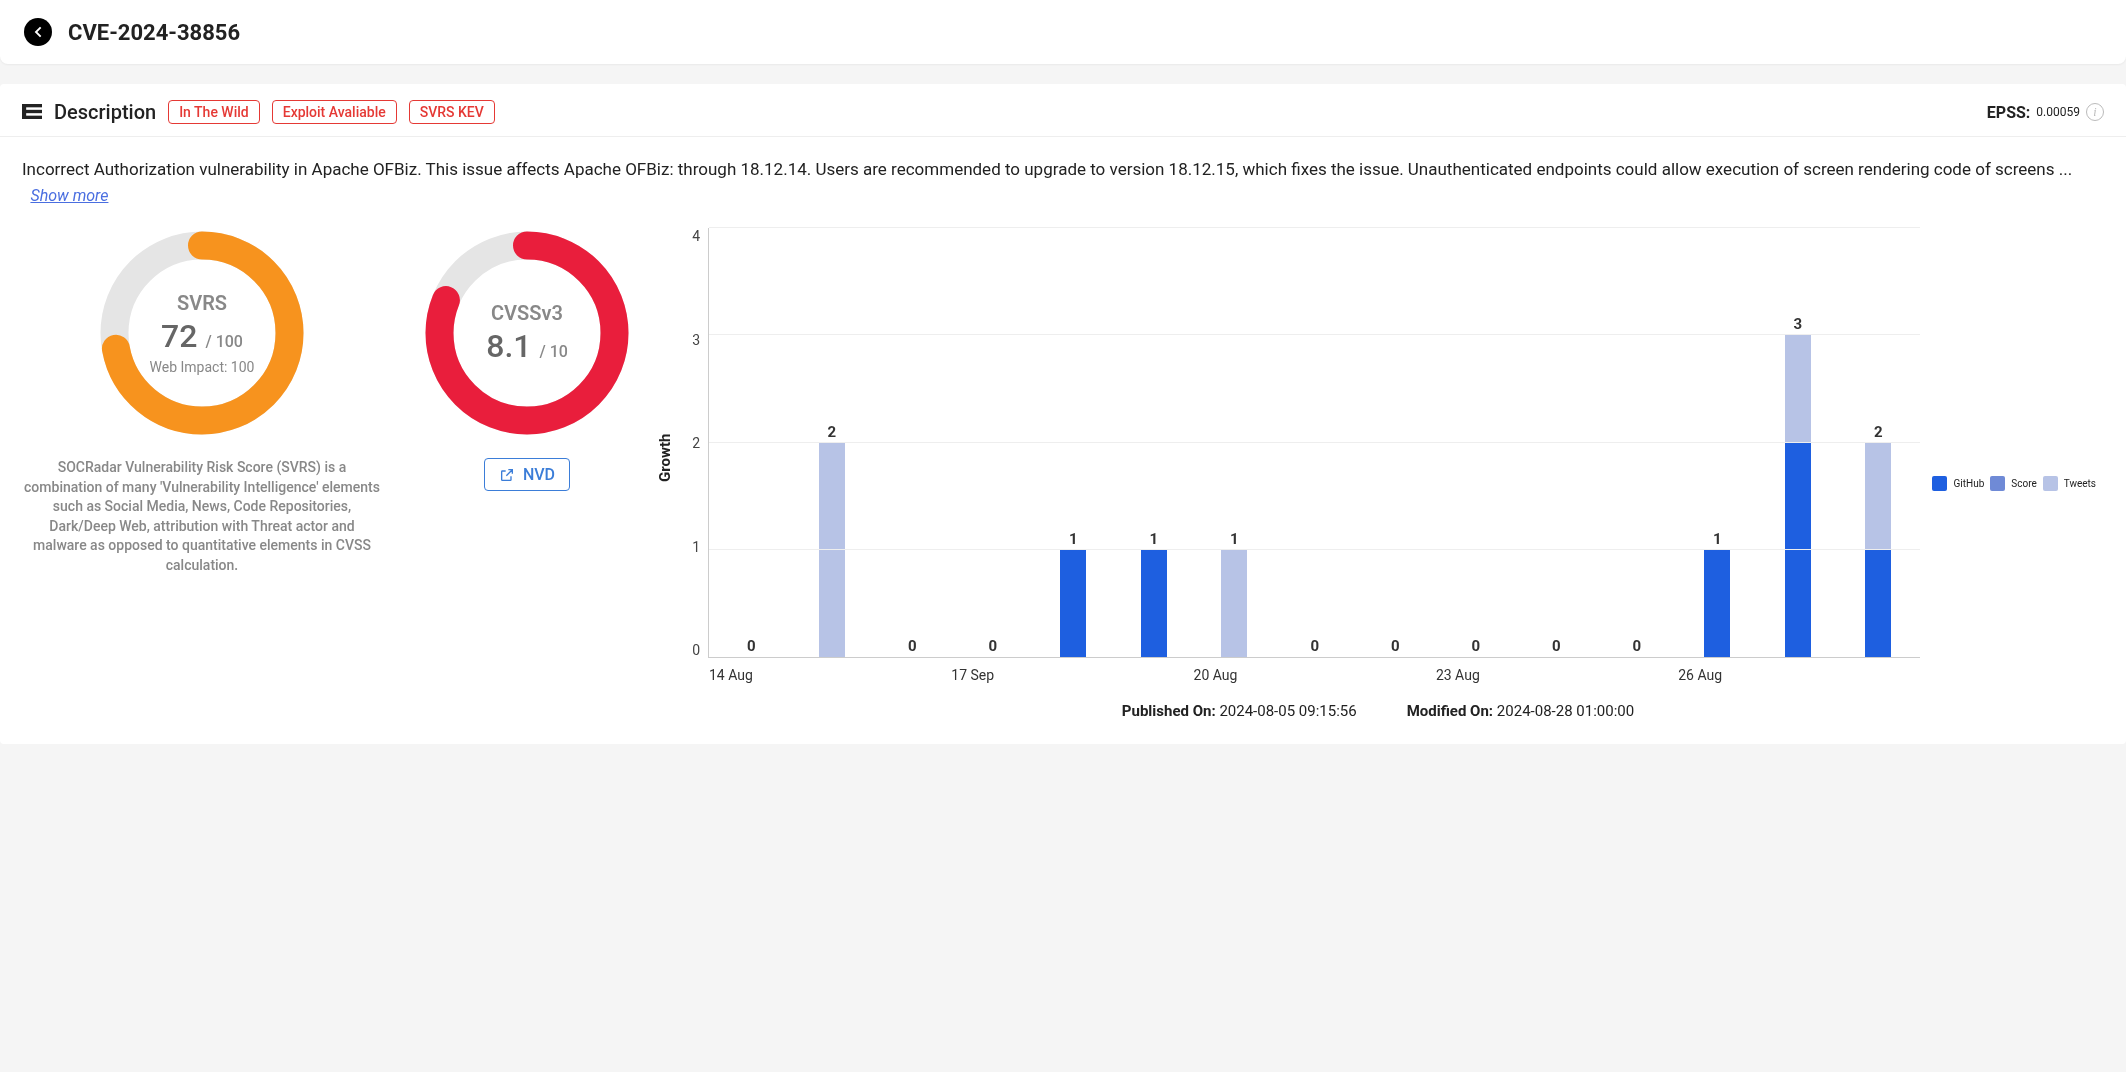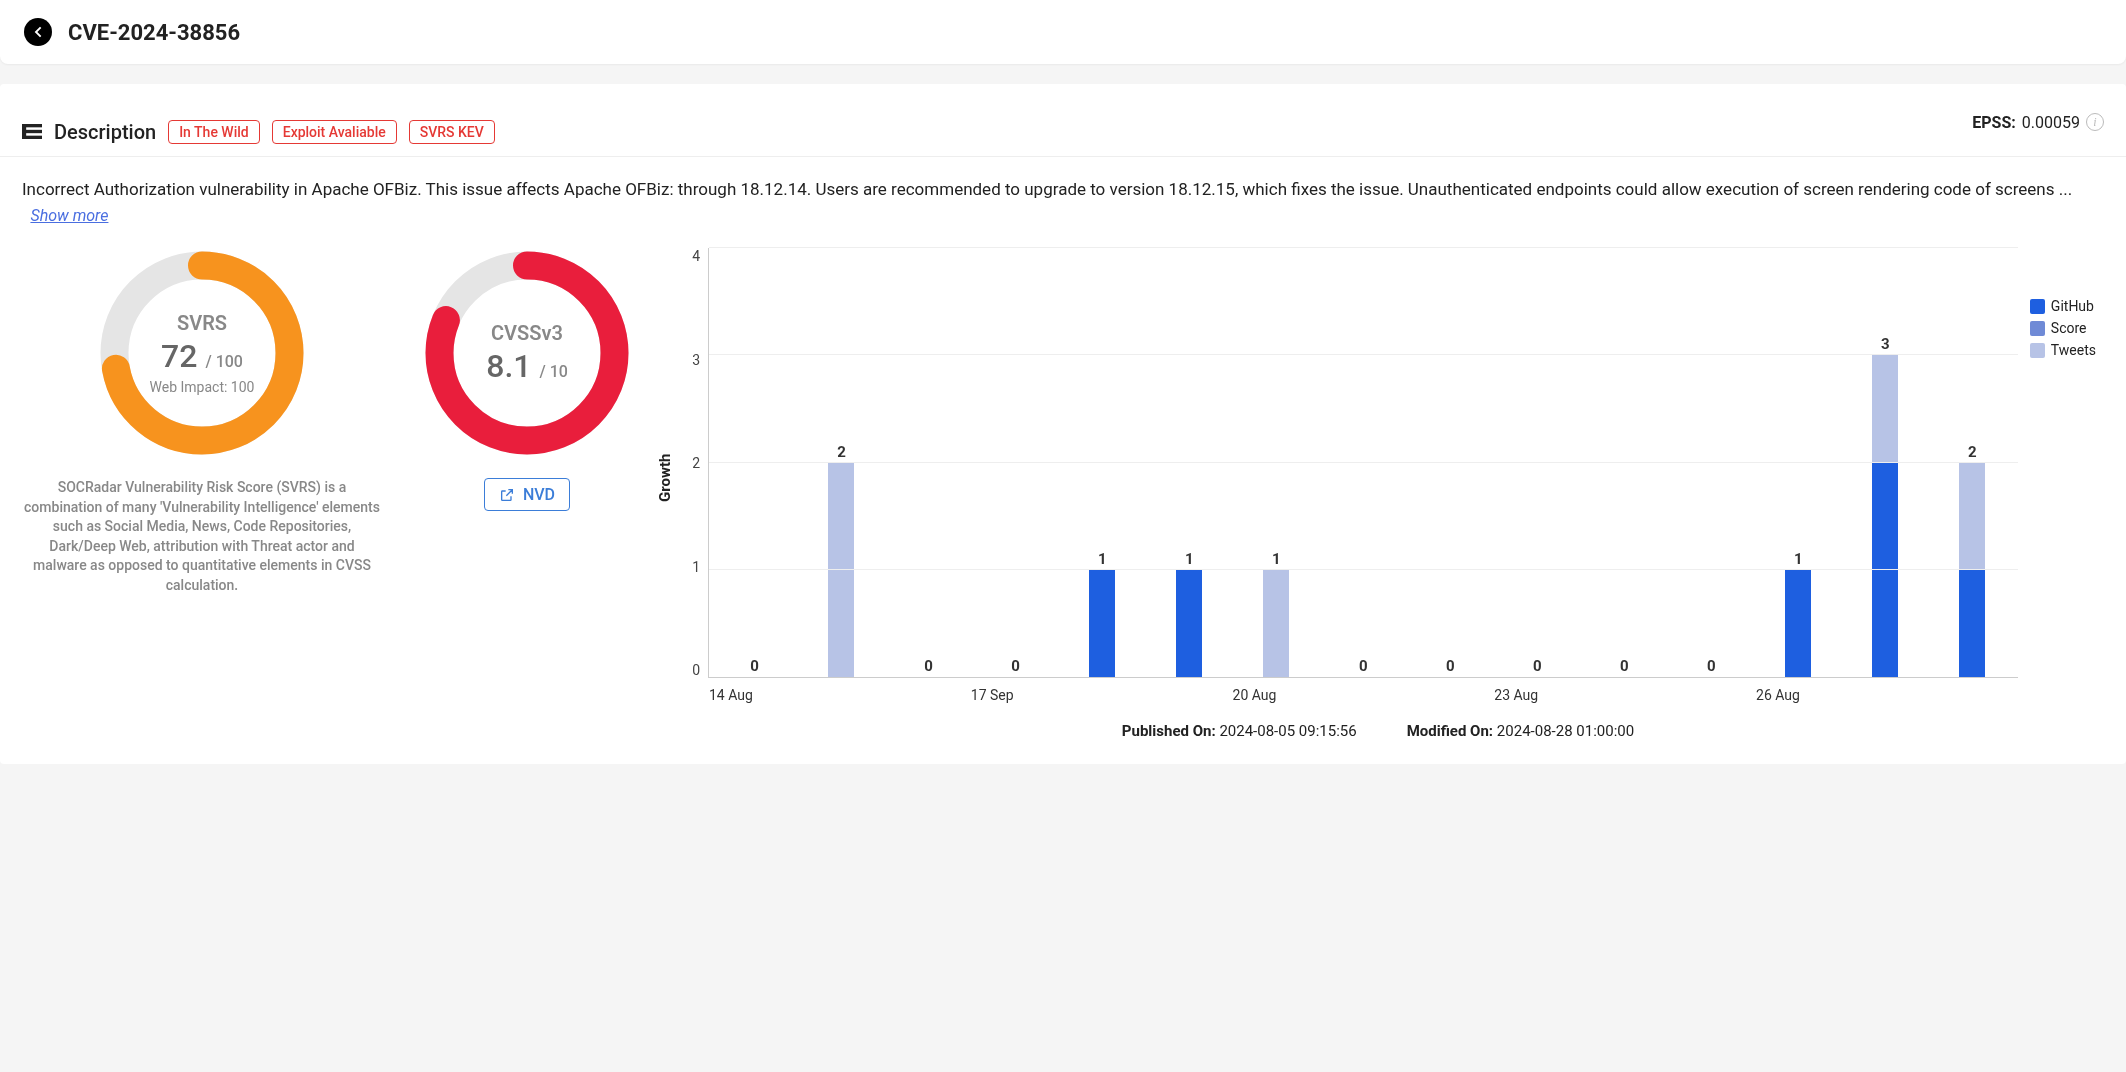--- a/index.html
+++ b/index.html
@@ -3,28 +3,28 @@
 <meta charset="utf-8">
 <style>
 * { box-sizing: border-box; margin: 0; padding: 0; }
 body { font-family: -apple-system, BlinkMacSystemFont, "Segoe UI", Roboto, Helvetica, Arial, sans-serif; background: #f5f5f5; color: #222; }
 .header { background: #fff; padding: 18px 24px; display: flex; align-items: center; gap: 16px; border-radius: 0 0 8px 8px; box-shadow: 0 1px 2px rgba(0,0,0,0.05); }
 .back-btn { width: 28px; height: 28px; border-radius: 50%; background: #000; display: flex; align-items: center; justify-content: center; cursor: pointer; }
 .back-btn svg { width: 16px; height: 16px; fill: #fff; }
 .page-title { font-size: 22px; font-weight: 700; }
 .card { background: #fff; margin-top: 20px; border-radius: 4px; padding: 0; }
 .desc-header { display: flex; align-items: center; padding: 16px 22px 12px 22px; gap: 12px; border-bottom: 1px solid #eee; }
-.desc-header-left { display: flex; align-items: center; gap: 12px; flex: 1; margin-top: 20px; }
+.desc-header-left { display: flex; align-items: center; gap: 12px; flex: 1; }
 .desc-icon { width: 20px; height: 16px; }
 .desc-icon svg { fill: #222; }
 .desc-title { font-size: 20px; font-weight: 500; }
 .badge { border: 1px solid #e53935; color: #e53935; padding: 3px 10px; border-radius: 4px; font-size: 14px; font-weight: 500; background: #fff; }
 .epss-wrap { display: flex; align-items: center; gap: 6px; }
 .epss-label { font-weight: 700; font-size: 16px; }
-.epss-val { font-size: 16px; }
+.epss-val { font-size: 12px; }
 .info-icon { width: 18px; height: 18px; border: 1.5px solid #bbb; border-radius: 50%; display: flex; align-items: center; justify-content: center; font-size: 12px; color: #bbb; font-family: Georgia, serif; font-style: italic; }
 .desc-body { padding: 20px 22px 10px 22px; font-size: 17px; line-height: 1.5; }
 .show-more { color: #4a6ee0; font-style: italic; font-size: 16px; cursor: pointer; text-decoration: underline; }
 .charts-row { display: flex; padding: 10px 22px 20px 22px; gap: 20px; }
 .left-charts { display: flex; gap: 40px; flex: 0 0 auto; }
 .gauge-block { display: flex; flex-direction: column; align-items: center; }
 .gauge { position: relative; width: 210px; height: 210px; }
 .gauge svg { width: 100%; height: 100%; transform: rotate(-90deg); }
 .gauge-bg { fill: none; stroke: #e5e5e5; stroke-width: 16; }
 .gauge-fg { fill: none; stroke-width: 16; stroke-linecap: round; }
@@ -41,21 +41,21 @@
 .y-label { writing-mode: vertical-rl; transform: rotate(180deg); font-size: 15px; font-weight: 700; text-align: center; padding: 0 4px; }
 .y-axis { display: flex; flex-direction: column; justify-content: space-between; font-size: 14px; color: #444; padding: 0 8px 30px 4px; width: 30px; text-align: right; }
 .plot { flex: 1; position: relative; border-left: 1px solid #ccc; border-bottom: 1px solid #ccc; margin-bottom: 30px; }
 .gridline { position: absolute; left: 0; right: 0; border-top: 1px solid #eee; }
 .bars-row { position: absolute; inset: 0; display: flex; align-items: flex-end; padding: 0 2px; }
 .bar-slot { flex: 1; display: flex; flex-direction: column; align-items: center; justify-content: flex-end; height: 100%; position: relative; }
 .bar { width: 26px; }
 .bar-label { position: absolute; font-size: 15px; font-weight: 700; color: #333; }
 .x-ticks { position: absolute; left: 0; right: 0; bottom: -26px; display: flex; font-size: 14px; color: #333; }
 .x-ticks > div { flex: 1; text-align: left; }
-.legend { display: flex; flex-direction: column; gap: 6px; padding: 50px 8px 0 12px; font-size: 14px; }
+.legend { display: flex; flex-direction: row; gap: 6px; padding: 50px 8px 0 12px; font-size: 10px; }
 .legend-item { display: flex; align-items: center; gap: 6px; }
 .legend-swatch { width: 15px; height: 15px; border-radius: 2px; }
 .meta-row { display: flex; justify-content: center; gap: 50px; padding: 14px 0 4px 0; font-size: 15px; }
 .meta-row b { font-weight: 700; }
 </style>
 </head>
 <body>
 
 <div class="header">
   <div class="back-btn">

